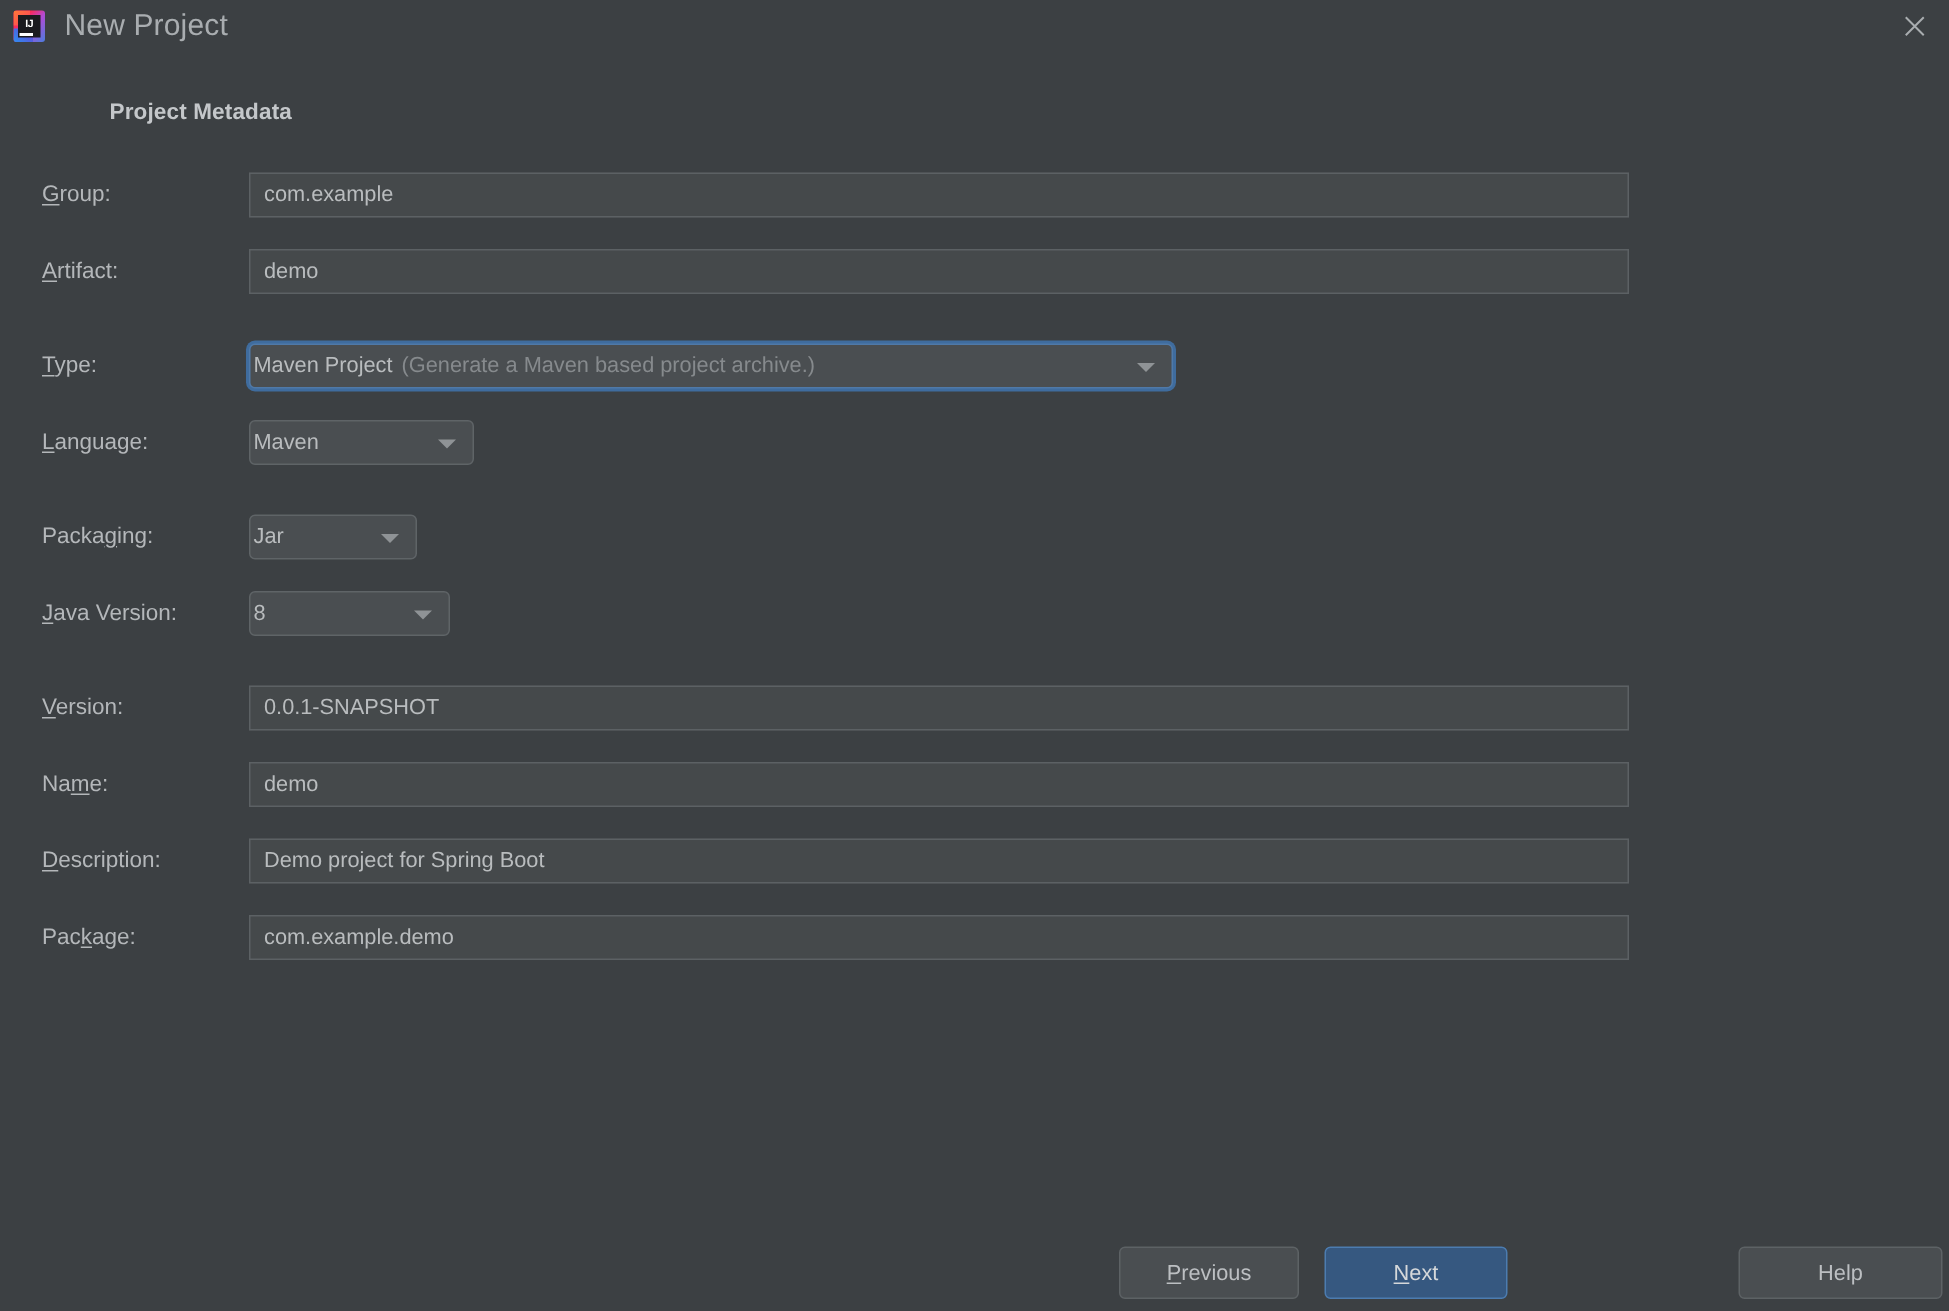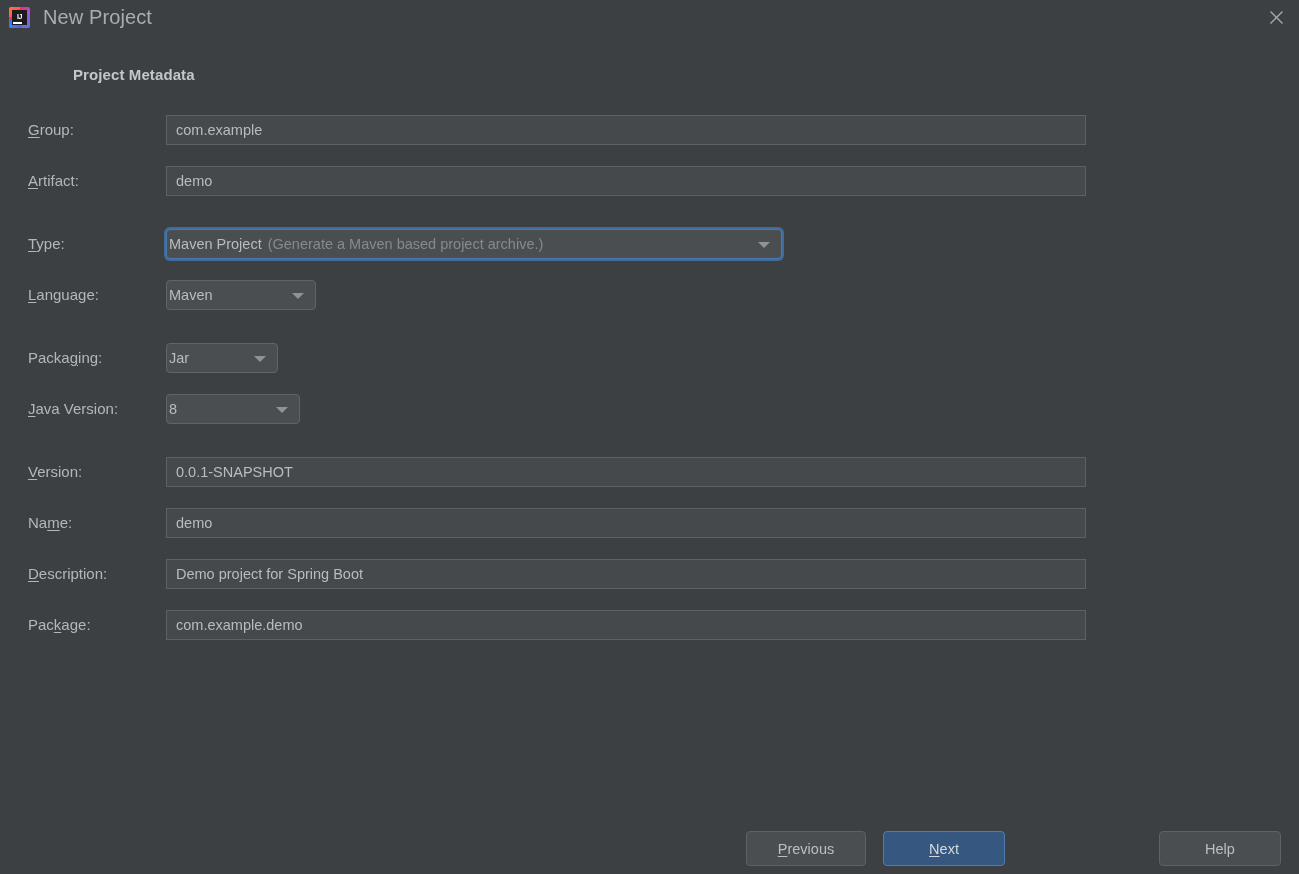--- a/index.html
+++ b/index.html
@@ -239,14 +239,14 @@
       <div class="row-label"><u>D</u>escription:</div>
       <input type="text" class="textfield" value="Demo project for Spring Boot" style="">
     </div>
     <div class="row" style="top: 610px;">
       <div class="row-label">Pac<u>k</u>age:</div>
       <input type="text" class="textfield" value="com.example.demo" style="">
     </div>
     <div class="btn" style="left: 746px; width: 120px;"><u>P</u>revious</div>
     <div class="btn primary" style="left: 883px; width: 122px;"><u>N</u>ext</div>
     <div class="btn" style="left: 1021px; width: 123px; margin-top: 46px;">Cancel</div>
-    <div class="btn" style="left: 1159px; width: 122px;">Help</div>
+    <div class="btn" style="left: 1159px; width: 136px;">Help</div>
   </div>
 
 </body></html>

